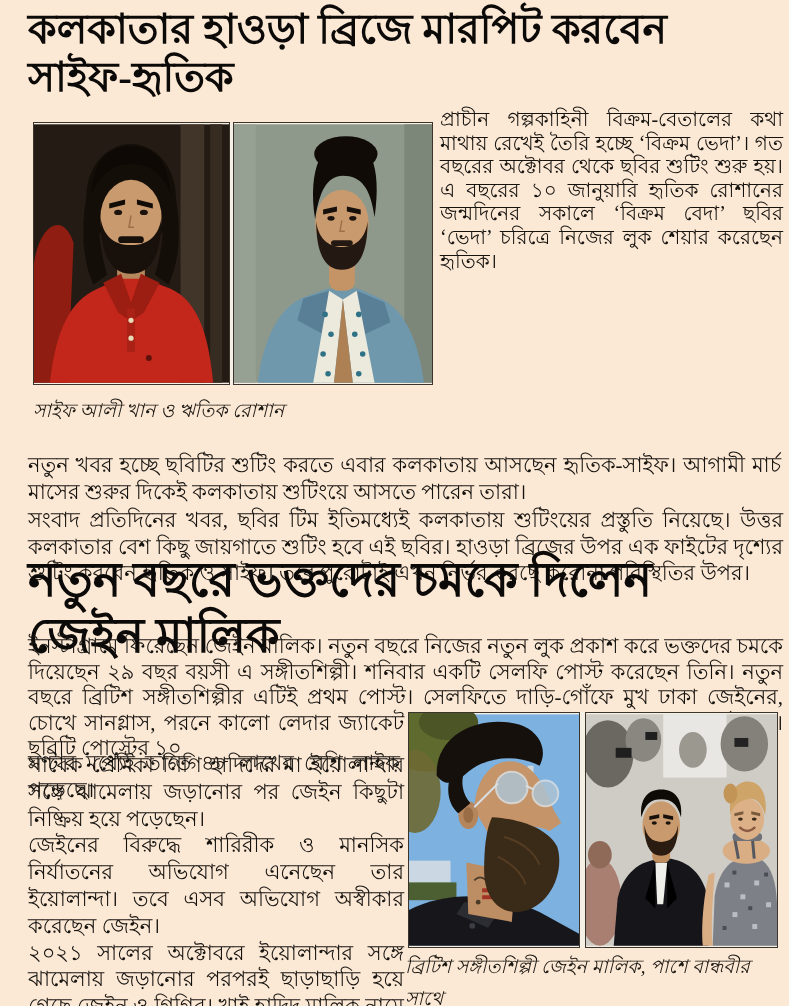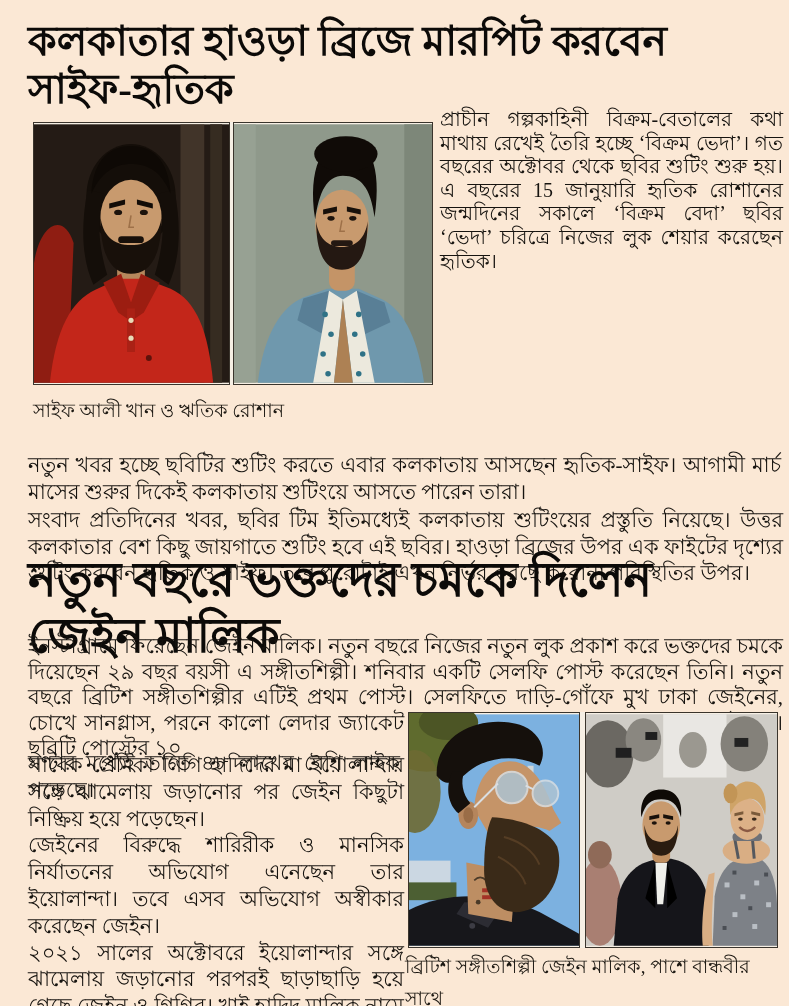--- a/index.html
+++ b/index.html
@@ -11,21 +11,21 @@
     color:#16130f;
     overflow:hidden;
   }
   .headline{
     position:absolute;
     font-weight:700;
     color:#0c0a08;
     line-height:1.16;
     letter-spacing:0px;
   }
-  #headline1{left:28px;top:18px;width:748px;font-size:41px;}
+  #headline1{left:28px;top:6px;width:748px;font-size:41px;}
   #headline2{left:28px;top:552px;width:748px;font-size:48px;}
   .bodytext{
     text-align:justify;
     font-size:21px;
     line-height:27px;
   }
   .bodytext p{margin:0;}
   #rightcol1{
     position:absolute;left:440px;top:108px;width:343px;
     font-size:20px;line-height:23.6px;
@@ -40,20 +40,21 @@
     background:#f6efe4;
     display:flex;
     gap:3px;
   }
   #figure1{left:33px;top:122px;width:400px;height:263px;}
   #figure2{left:408px;top:712px;width:370px;height:236px;gap:5px;}
   .figure svg{display:block;height:100%;}
   .panel{border:1px solid #3a342c;box-sizing:border-box;}
   .caption{
     position:absolute;
+    font-style:italic;
     font-size:19px;
     color:#1c1812;
   }
   #caption1{left:33px;top:396px;width:400px;}
   #caption2{left:405px;top:952px;width:380px;}
 </style>
 </head>
 <body>
 
 <div class="page">
@@ -130,21 +131,21 @@
       <ellipse cx="120" cy="95" rx="3.6" ry="2.4" fill="#1c130c"></ellipse>
       <path d="M109,97 L107,108 L112,108" stroke="#9d7048" stroke-width="1.5" fill="none"></path>
 
       <path d="M82,96 C74,44 90,16 112,15 C136,14 150,40 142,94 C138,64 128,52 110,52 C94,52 86,68 82,96 Z" fill="#100b07"></path>
       <ellipse cx="113" cy="30" rx="32" ry="18" fill="#100b07"></ellipse>
     </svg>
   </div>
   <div id="caption1" class="caption">সাইফ আলী খান ও ঋতিক রোশান</div>
 
   <div id="rightcol1" class="bodytext">
-    <p>প্রাচীন গল্পকাহিনী বিক্রম-বেতালের কথা মাথায় রেখেই তৈরি হচ্ছে ‘বিক্রম ভেদা’। গত বছরের অক্টোবর থেকে ছবির শুটিং শুরু হয়। এ বছরের 15 জানুয়ারি হৃতিক রোশানের জন্মদিনের সকালে ‘বিক্রম বেদা’ ছবির ‘ভেদা’ চরিত্রে নিজের লুক শেয়ার করেছেন হৃতিক।</p>
+    <p>প্রাচীন গল্পকাহিনী বিক্রম-বেতালের কথা মাথায় রেখেই তৈরি হচ্ছে ‘বিক্রম ভেদা’। গত বছরের অক্টোবর থেকে ছবির শুটিং শুরু হয়। এ বছরের ১০ জানুয়ারি হৃতিক রোশানের জন্মদিনের সকালে ‘বিক্রম বেদা’ ছবির ‘ভেদা’ চরিত্রে নিজের লুক শেয়ার করেছেন হৃতিক।</p>
   </div>
 
   <p id="fullp1" class="bodytext">নতুন খবর হচ্ছে ছবিটির শুটিং করতে এবার কলকাতায় আসছেন হৃতিক-সাইফ।  আগামী মার্চ মাসের শুরুর দিকেই কলকাতায়  শুটিংয়ে আসতে পারেন তারা।</p>
   <p id="fullp2" class="bodytext">সংবাদ প্রতিদিনের খবর, ছবির টিম ইতিমধ্যেই কলকাতায় শুটিংয়ের প্রস্তুতি নিয়েছে। উত্তর কলকাতার বেশ কিছু জায়গাতে শুটিং হবে এই ছবির।  হাওড়া ব্রিজের উপর এক ফাইটের দৃশ্যের শুটিং করবেন হৃতিক ও সাইফ। তবে পুরোটাই এখন নির্ভর করছে করোনা পরিস্থিতির উপর।</p>
 
   <div id="headline2" class="headline">নতুন বছরে ভক্তদের চমকে দিলেন জেইন মালিক</div>
 
   <p id="intro2-full" class="bodytext">ইনস্টাগ্রামে ফিরেছেন জেইন মালিক। নতুন বছরে নিজের নতুন লুক প্রকাশ করে ভক্তদের চমকে দিয়েছেন ২৯ বছর বয়সী এ সঙ্গীতশিল্পী। শনিবার একটি সেলফি পোস্ট করেছেন তিনি। নতুন বছরে ব্রিটিশ সঙ্গীতশিল্পীর এটিই প্রথম পোস্ট। সেলফিতে দাড়ি-গোঁফে মুখ ঢাকা জেইনের, চোখে সানগ্লাস, পরনে কালো লেদার জ্যাকেট। সচরাচর এমন লুকে দেখা যায় না জেইনকে। ছবিটি পোস্টের ১০</p>
   <p id="intro2-left" class="bodytext">ঘণ্টার মধ্যেই তাতে ৪৮ লাখের বেশি লাইক পড়েছে।</p>
 

